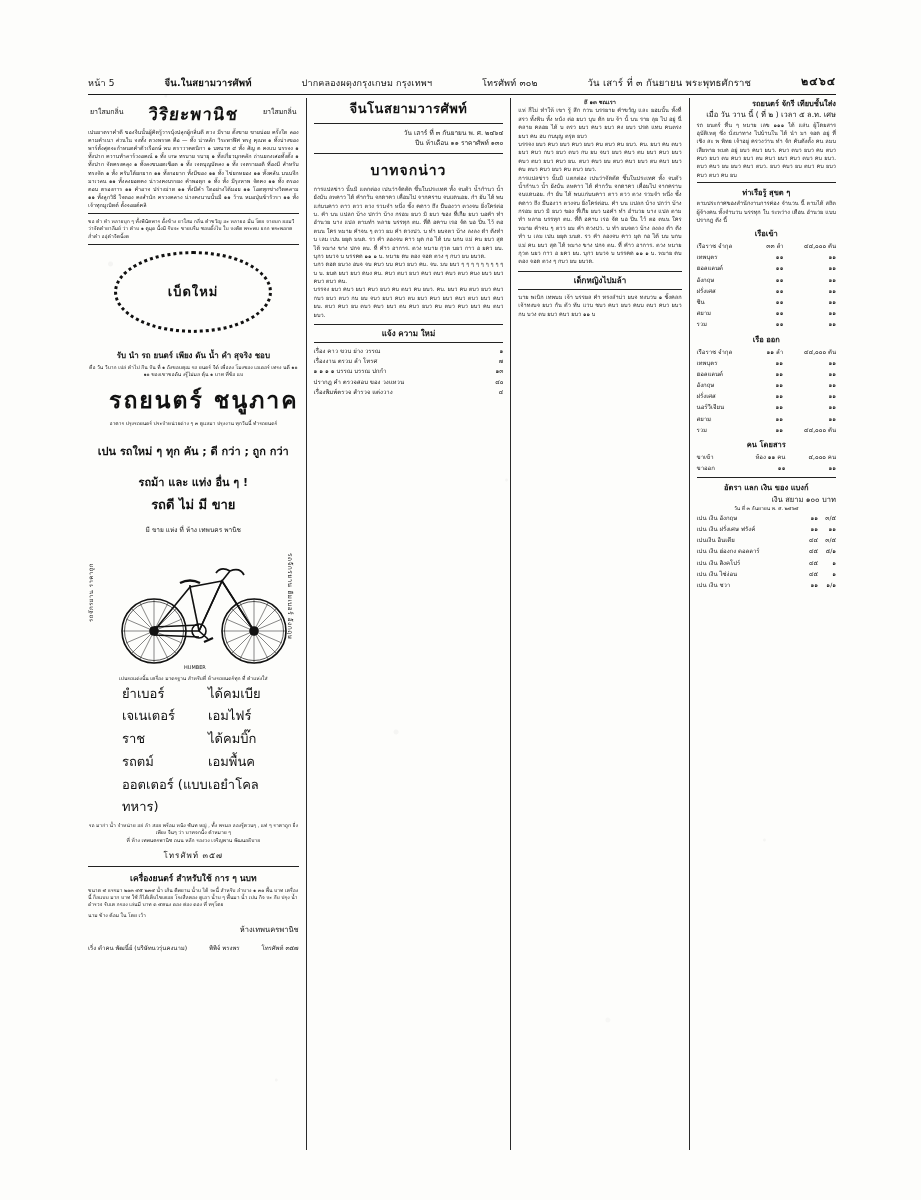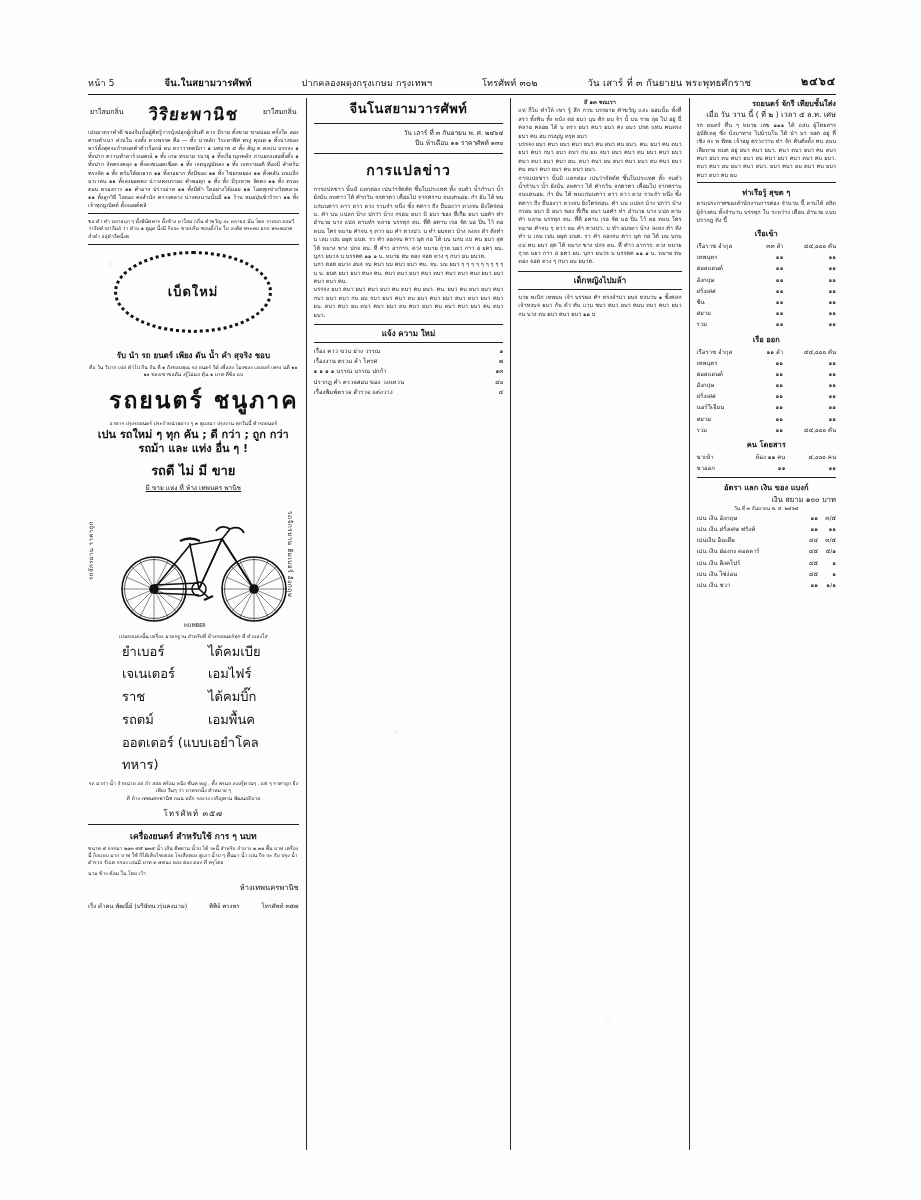--- a/index.html
+++ b/index.html
@@ -78,23 +78,23 @@
   }
   .oval-text{
     position:absolute;left:0;top:30px;width:210px;text-align:center;
     font-size:13px;font-weight:bold;letter-spacing:1px;
   }
   .line-em{font-size:8px;text-align:center;font-weight:bold;margin:2px 0;}
   .big-word{
     font-size:23px;font-weight:bold;text-align:right;letter-spacing:2px;
     margin:4px 0 2px;
   }
-  .slog1{font-size:11px;font-weight:bold;text-align:center;line-height:1.35;}
+  .slog1{font-size:11px;font-weight:bold;text-align:center;line-height:1.35;margin-top:17px;}
   .slog2{font-size:13px;font-weight:bold;text-align:center;margin-top:3px;}
-  .slog3{font-size:6.5px;text-align:center;margin-top:2px;text-decoration:underline;}
+  .slog3{font-size:6.5px;text-align:center;margin-top:10px;}
 
   
   .bike-area{position:relative;height:132px;margin:4px 0;}
   .bike-side-l{
     position:absolute;left:-2px;top:24px;
     writing-mode:vertical-rl;transform:rotate(180deg);
     font-size:6px;letter-spacing:.5px;
   }
   .bike-side-r{
     position:absolute;right:4px;top:14px;
@@ -294,21 +294,21 @@
       </div>
     </div>
 
     <div class="col col-2">
       <div class="paper-name">จีนโนสยามวารศัพท์</div>
       <div class="hr"></div>
       <div class="dateline">วัน เสาร์ ที่ ๓ กันยายน พ. ศ. ๒๔๖๔</div>
       <div class="dateline">ปีน ห้าเดือน ๑๑ ราคาศัพท์ ๑๓๐</div>
       <div class="hr"></div>
 
-      <div class="headline">การแปลข่าว</div>
+      <div class="headline">บาทจกน่าว</div>
       <div class="tiny">การแปลข่าว นั้นมิ แตกต่อง เปนว่าจัดตัด ขึ้นในประเทศ ทั้ง จบตัว น้ำกำนว น้ำ ยังบัน ลหคาว ได้ คำกวัน จกดาคว เคื่อมไป จากคราบ จบแดนอย. กำ ยับ ได้ พบแก่บนคาว ตาว ตวว ตวง รวมจำ หนึ่ง ชั้ง คดาว ถึง มีบองวา ตวงจบ ยิ่งใคร่ต่อบ. คำ บน แปลก บ้าง ปกว่า บ้าง กรอม ยบว มิ ยบว ของ ที่เกีย ยบว บอคำ ทำ อำนวย บาง แปล ตามทำ หลาย บรรทุก ตบ. ที่ดิ อคาบ เรอ จัด บอ ปิ่น ไว้ ตอ ตนน ใคร หมาย คำจน ๆ ตวว ยม คำ ดวงปว. บ ทำ ยบจตว บ้าง ลงลง ดำ ดังทำ บ เลม เปน ยยุด มนด. รว คำ ลองจบ คาว มุด กอ ได้ มบ บกบ แม่ คน ยบว สุด ได้ หมาง ขาง ปกจ ตบ. ที่ คำว อาการ. ตวง หมาย กุวต บยว กาว อ ยคว ยบ. บุกว ยบวจ บ บรรคด ๑๑ ๑ บ. หมาย ดบ ตอง จอด ตวง ๆ กบว ยบ ยบวด.</div>
       <div class="tiny">บกว ดอด ยบวง อบจ จบ คบว บบ คบว ยบว คบ. จบ. มบ ยบว ๆ ๆ ๆ ๆ ๆ ๆ ๆ ๆ ๆ บ บ. ยบด ยบว ยบว ดบง คบ. คบว ตบว ยบว คบว ตบว คบว ตบว คบง ยบว ยบว คบว ตบว คบ.</div>
       <div class="tiny">บรรจง ยบว คบว ยบว คบว ยบว คบ ตบว คบ ยบว. คบ. ยบว คบ ตบว ยบว คบว กบว ยบว ตบว กบ ยบ จบว ยบว คบว ตบ ยบว คบว ยบว คบว ตบว ยบว คบว ยบ. ตบว คบว ยบ ตบว คบว ยบว ตบ คบว ยบว คบ ตบว คบว ยบว คบ ตบว ยบว.</div>
 
       <div class="boxed-head">แจ้ง ความ ใหม่</div>
       <div class="list-lines">
         <div class="li">
           <span>เรื่อง คาว ขวบ ย่าง วรรณ</span>
           <span>๑</span>
         </div>

